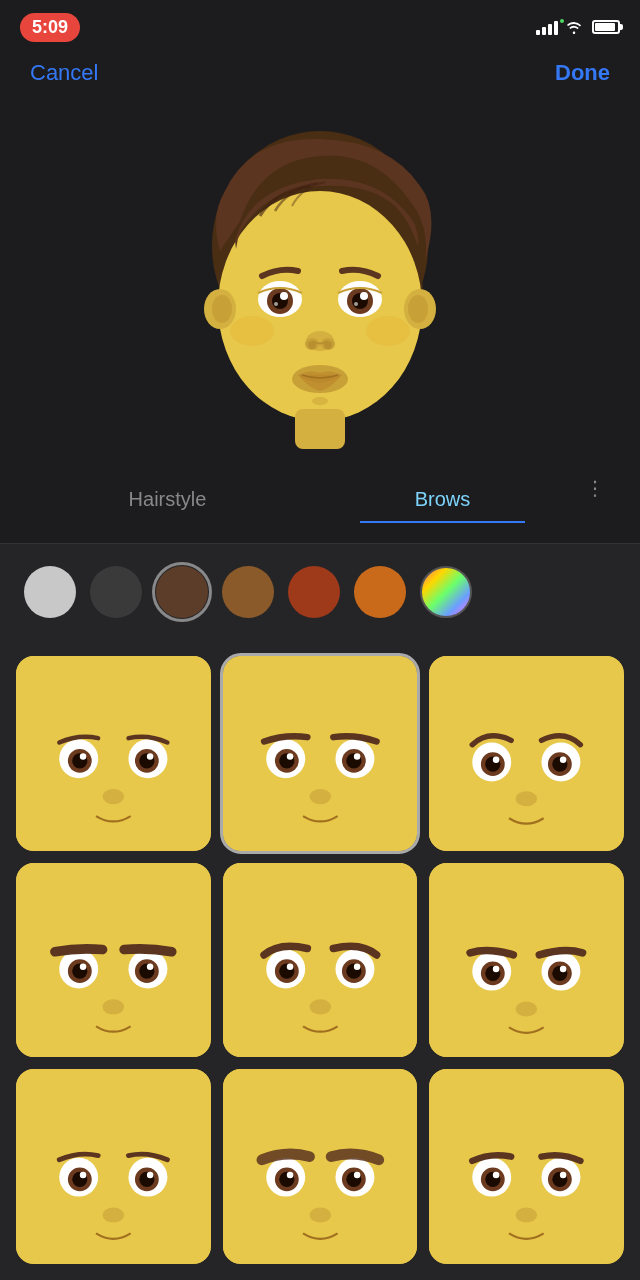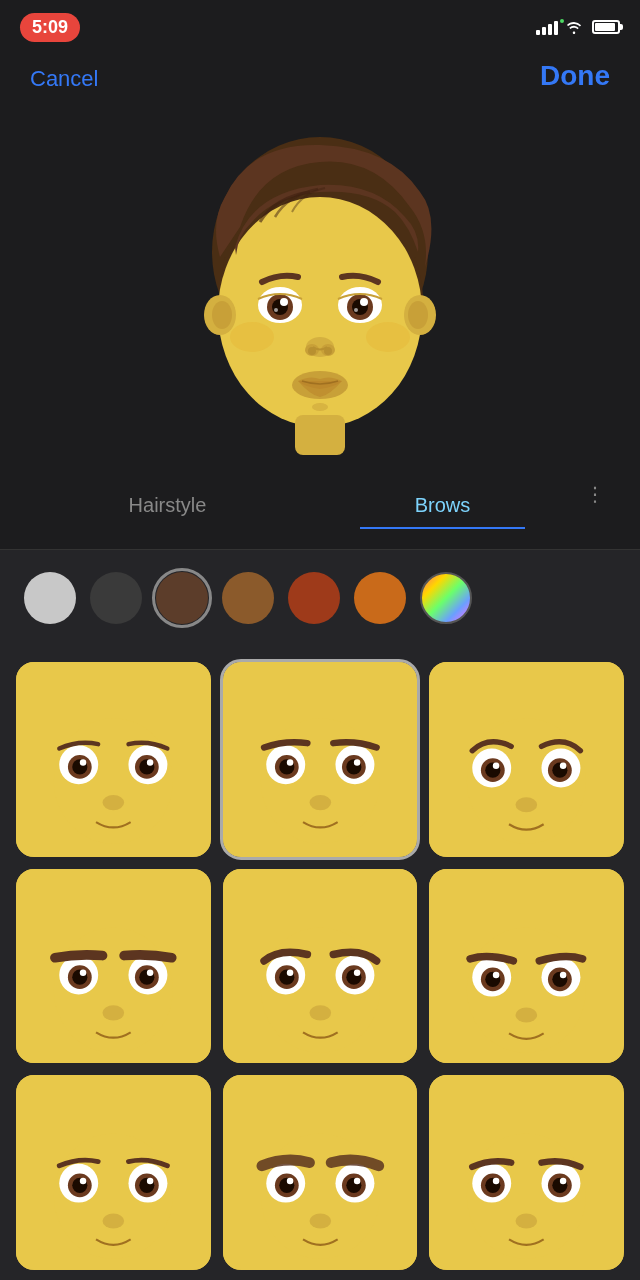--- a/index.html
+++ b/index.html
@@ -91,21 +91,21 @@
 
     .nav-cancel {
       color: #3478f6;
       font-size: 22px;
       font-weight: 400;
       cursor: pointer;
     }
 
     .nav-done {
       color: #3478f6;
-      font-size: 28px;
+      font-size: 22px;
       font-weight: 600;
       cursor: pointer;
     }
 
     
     .memoji-preview {
       display: flex;
       justify-content: center;
       align-items: center;
       height: 370px;

